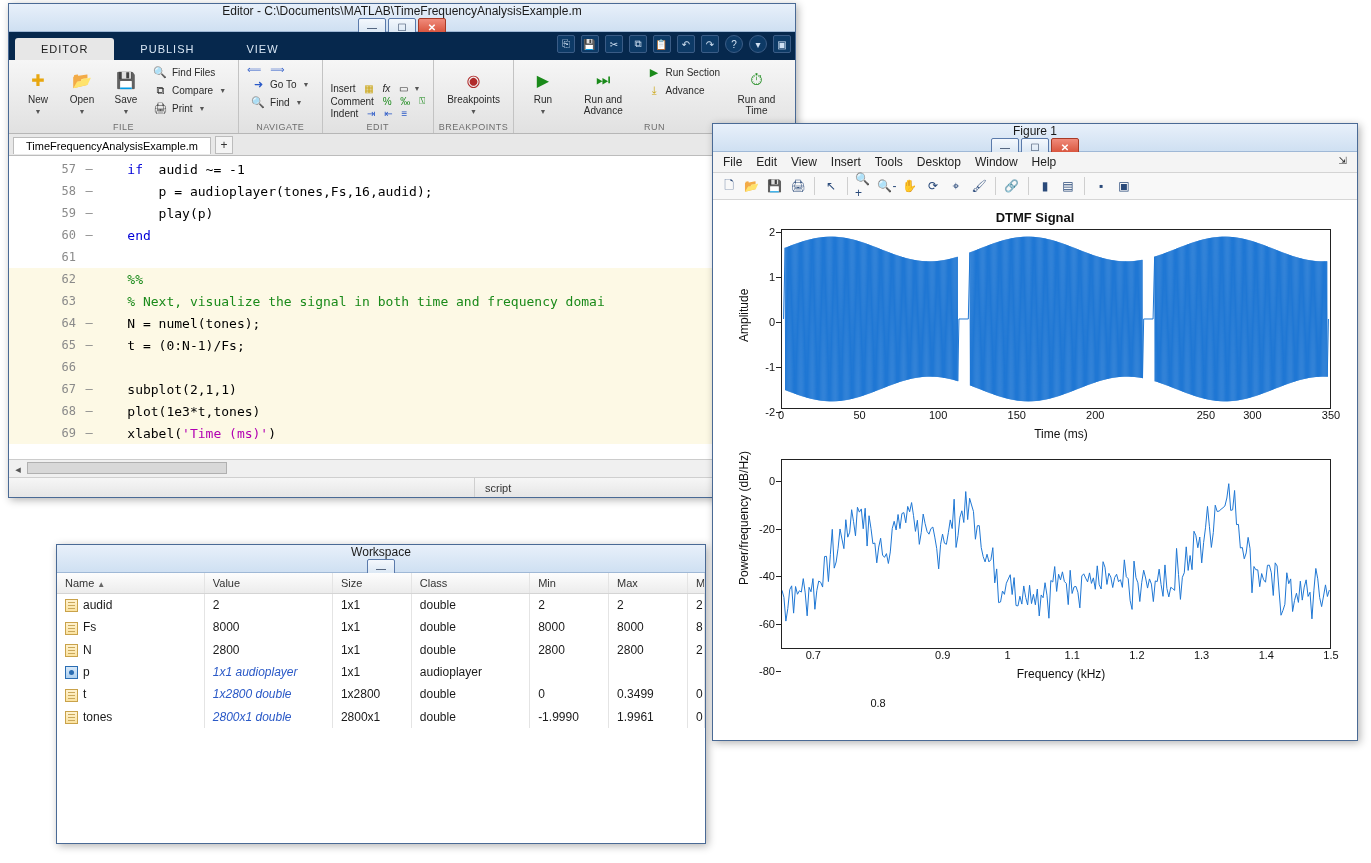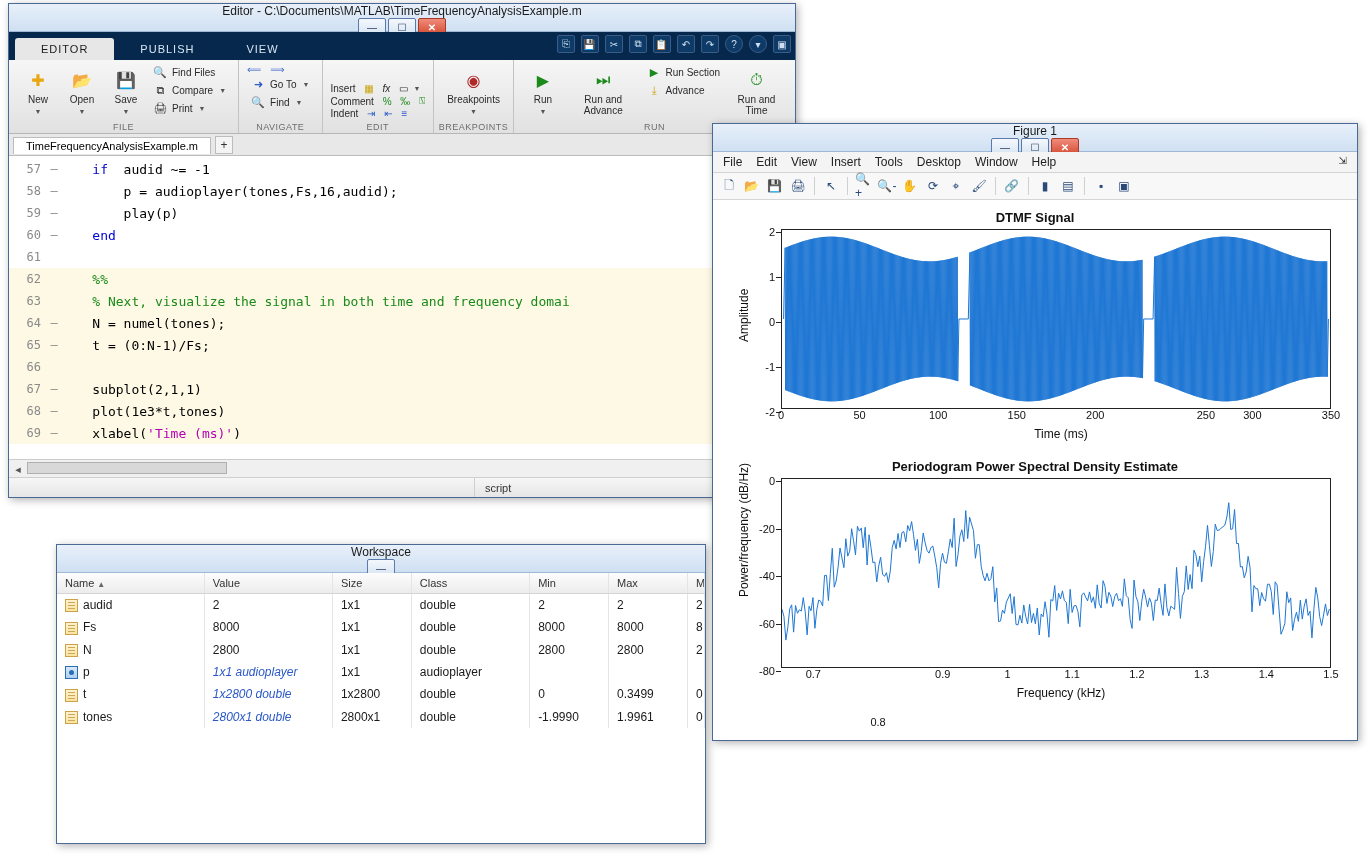--- a/index.html
+++ b/index.html
@@ -35,21 +35,21 @@
   .smallbtn { display:flex; align-items:center; gap:4px; padding:1px 4px; font-size:10px; color:#2a2a2a; white-space:nowrap; }
   .smallbtn .si { width:15px; height:15px; display:inline-flex;align-items:center;justify-content:center;font-size:11px; }
   .smallbtn .dd, .stackrow .dd { font-size:7px; color:#555; margin-left:2px;}
   .stackrow { display:flex; align-items:center; gap:3px; font-size:10px; color:#2a2a2a;}
 
   .doctabs { background:#e8e8e8; border-bottom:1px solid #bcbcbc; display:flex; align-items:center; height:22px; padding-left:4px; }
   .doctab { background:#fff; border:1px solid #bcbcbc; border-bottom:none; padding:2px 12px; font-size:11px; position:relative; top:1px;}
   .doctabs .plus { width:18px;height:18px; border:1px solid #bcbcbc; background:#f4f4f4; margin-left:4px; display:flex;align-items:center;justify-content:center;font-size:12px;color:#333;}
 
   .code-area { flex:1; display:flex; background:#fff; font-family: Consolas, monospace; font-size:13px; overflow:hidden; position:relative;}
-  .code-line { display:flex; height:22px; align-items:center;}
+  .code-line { display:flex; height:22px; align-items:center;padding-left:35px;}
   .code-line.section { background:#fdf9e5; }
   .ln { width:38px; text-align:right; padding-right:6px; color:#8a8a8a; font-size:12px;}
   .mk { width:14px; text-align:center; color:#8a8a8a; font-size:12px;}
   .code { white-space:pre; color:#000; }
   .kw { color:#0000d8; }
   .cm { color:#1a8a1a; }
   .st { color:#b200b2; }
   .scrollh { height:18px; background:#f0f0f0; border-top:1px solid #ccc; position:relative;}
   .scrollh .thumb { position:absolute; left:18px; top:2px; height:12px; width:200px; background:#d8d8d8; border:1px solid #b0b0b0;}
   .scrollh .arr { position:absolute; top:0; width:18px; height:18px; display:flex;align-items:center;justify-content:center;color:#555;}
@@ -464,21 +464,20 @@
           <span style="left: 42.8571%;">150</span>
           <span style="left: 57.1429%;">200</span>
           <span style="left: 71.4286%; margin-left: 32px;">250</span>
           <span style="left: 85.7143%;">300</span>
           <span style="left: 100%;">350</span>
         </div>
       <div class="xlabel">Time (ms)</div>
     </div>
 
     <div class="chart chart2">
-      <div class="title">Periodogram Power Spectral Density Estimate</div>
       <span class="ylabel">Power/frequency (dB/Hz)</span>
       <div class="ticks-y" id="c2yt" style="height: 190px; top: 22px; position: absolute;">
           <span class="tk" style="top: 190px;">-80</span>
           <span class="tk" style="top: 142.5px;">-60</span>
           <span class="tk" style="top: 95px;">-40</span>
           <span class="tk" style="top: 47.5px;">-20</span>
           <span class="tk" style="top: 0px;">0</span>
         </div>
       <div class="axes">
         <svg class="plotline" id="c2svg" viewBox="0 0 100 100" preserveAspectRatio="none">

